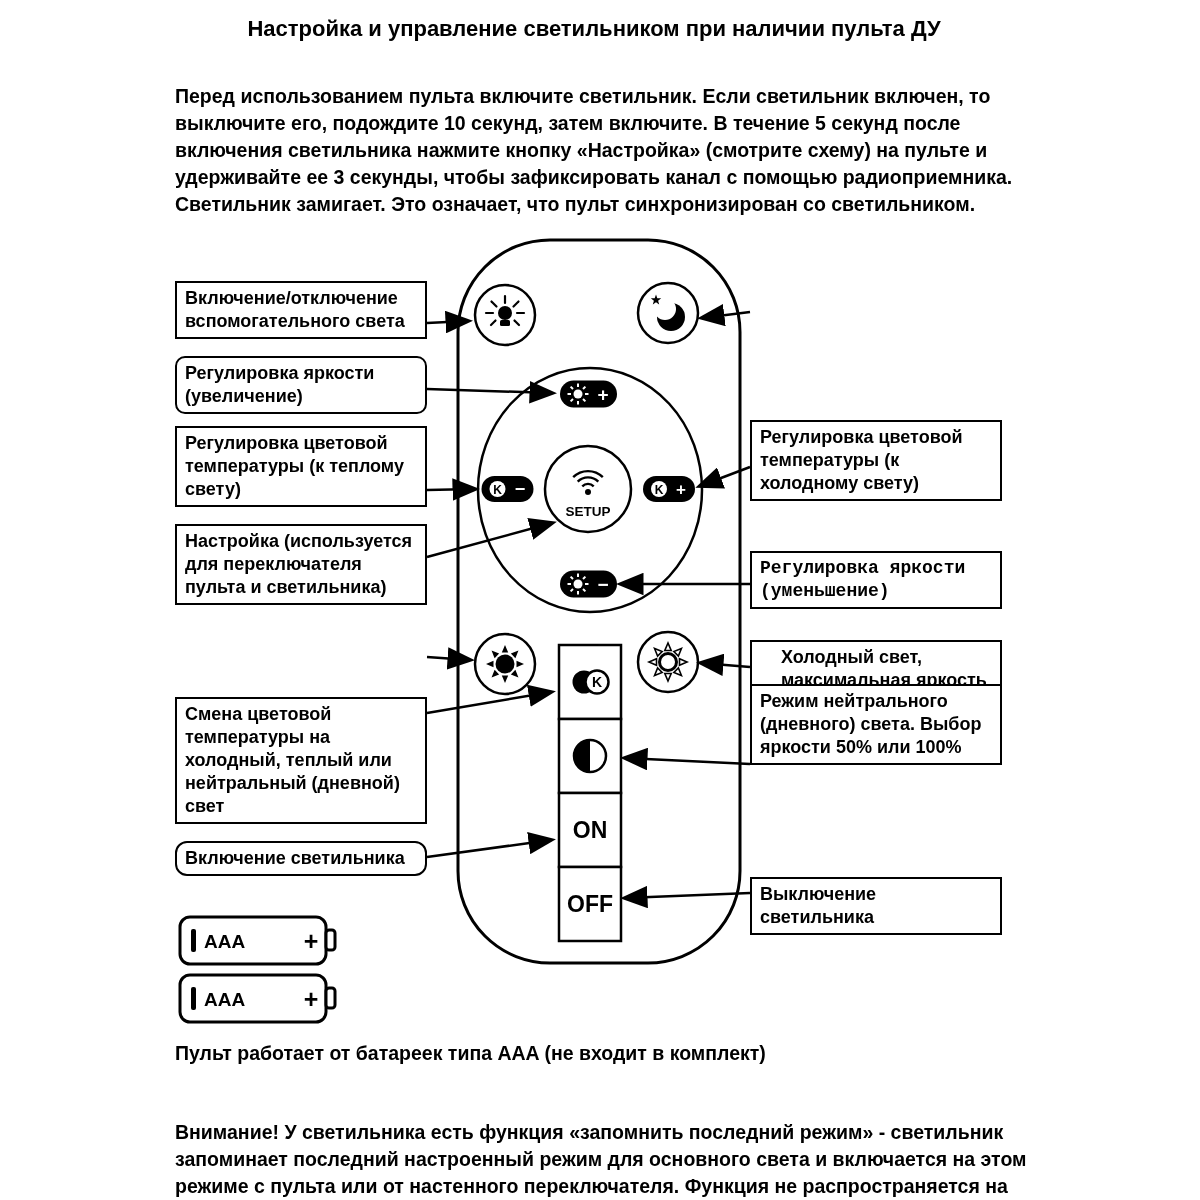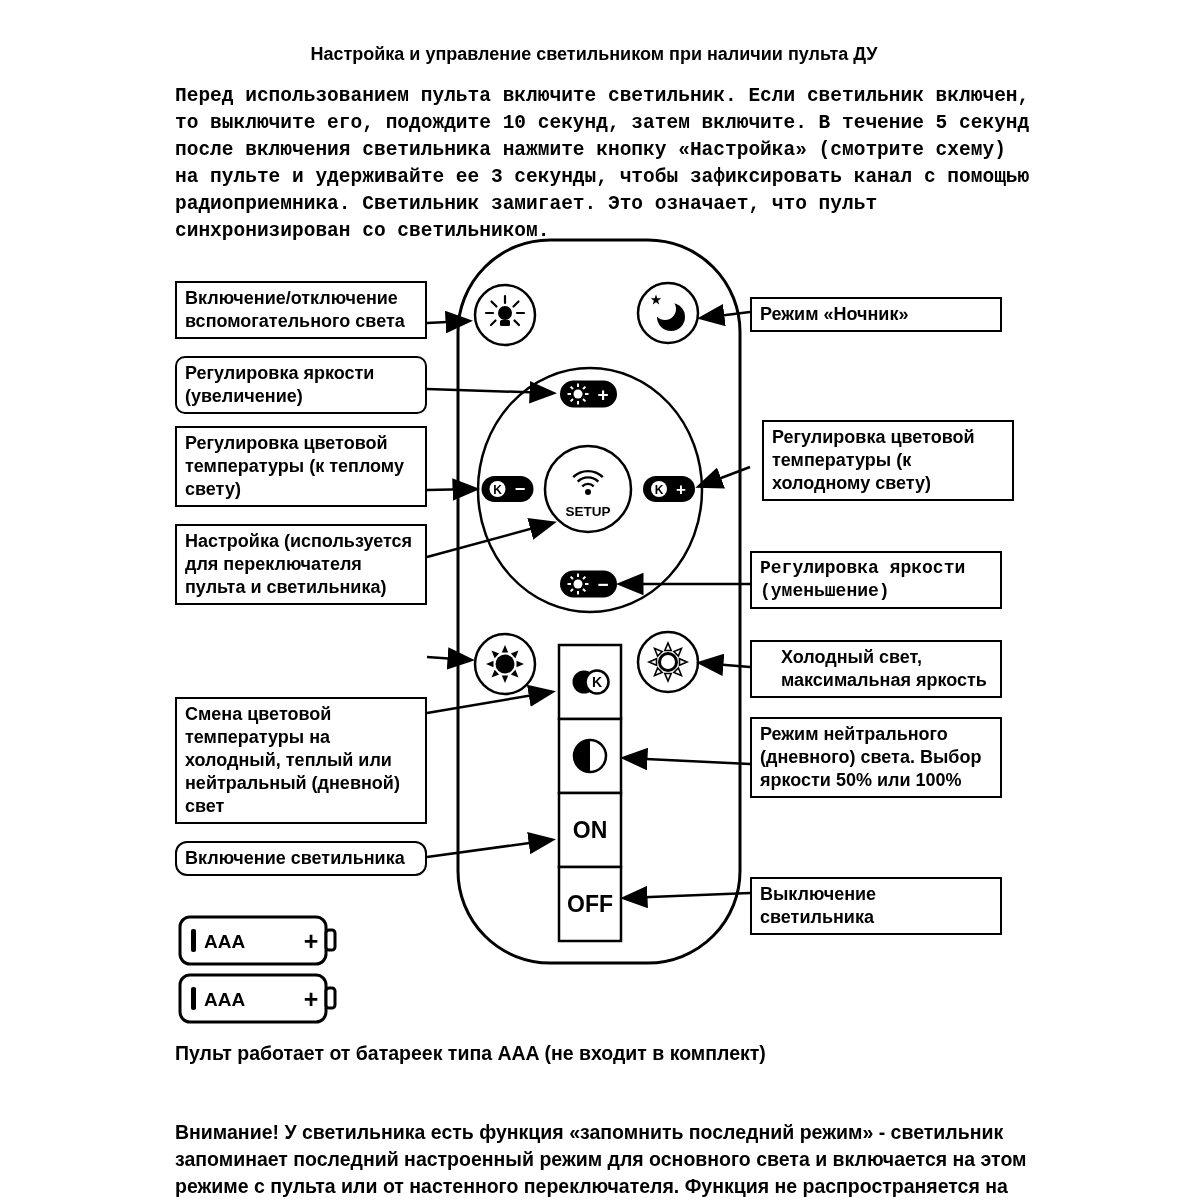--- a/index.html
+++ b/index.html
@@ -1,21 +1,21 @@
 <!DOCTYPE html>
 <html><head>
 <meta charset="utf-8">
 <style>
   html,body{margin:0;padding:0;background:#fff;}
   .page{position:relative;width:1200px;height:1200px;background:#fff;
         font-family:"Liberation Sans",sans-serif;color:#000;overflow:hidden;}
   .abs{position:absolute;}
-  .title{top:16px;left:0;width:1188px;text-align:center;font-size:18px;font-weight:bold;margin-top:28px;}
+  .title{top:16px;left:0;width:1188px;text-align:center;font-size:22px;font-weight:bold;}
   .para{font-weight:bold;font-size:19.5px;line-height:27px;}
-  .intro{left:175px;top:83px;width:860px;font-family:Liberation Mono, monospace;}
+  .intro{left:175px;top:83px;width:860px;}
   .note{left:175px;top:1040px;}
   .warning{left:175px;top:1086px;width:865px;margin-top:33px;}
   .callout{position:absolute;width:252px;box-sizing:border-box;border:2px solid #000;
            background:#fff;padding:4px 8px;font-weight:bold;font-size:18px;line-height:23px;}
   .overlay{position:absolute;left:0;top:0;}
   .overlay text{font-family:"Liberation Sans",sans-serif;font-weight:bold;fill:#000;}
   .overlay .wtxt{fill:#fff;}
 </style>
 </head>
 <body>
@@ -216,23 +216,22 @@
   <div class="abs title">Настройка и управление светильником при наличии пульта ДУ</div>
   <div class="abs para intro">Перед использованием пульта включите светильник. Если светильник включен, то выключите его, подождите 10 секунд, затем включите. В течение 5 секунд после включения светильника нажмите кнопку «Настройка» (смотрите схему) на пульте и удерживайте ее 3 секунды, чтобы зафиксировать канал с помощью радиоприемника. Светильник замигает. Это означает, что пульт синхронизирован со светильником.</div>
 
   <div class="callout" style="left:175px;top:281px;">Включение/отключение вспомогательного света</div>
   <div class="callout" style="left:175px;top:356px;border-radius:10px;">Регулировка яркости (увеличение)</div>
   <div class="callout" style="left:175px;top:426px;">Регулировка цветовой температуры (к теплому свету)</div>
   <div class="callout" style="left:175px;top:524px;">Настройка (используется для переключателя пульта и светильника)</div>
   <div class="callout" style="left:175px;top:697px;">Смена цветовой температуры на холодный, теплый или нейтральный (дневной) свет</div>
   <div class="callout" style="left:175px;top:841px;border-radius:12px;">Включение светильника</div>
 
-  <div class="callout" style="left:750px;top:297px;">Режим «Ночник»</div>
-  <div class="callout" style="left:750px;top:420px;margin-left:12px;">Регулировка цветовой температуры (к холодному свету)</div>
+  <div class="callout" style="left:750px;top:420px;">Регулировка цветовой температуры (к холодному свету)</div>
   <div class="callout" style="left:750px;top:551px;font-family:Liberation Mono, monospace;">Регулировка яркости (уменьшение)</div>
   <div class="callout" style="left:750px;top:640px;padding-left:29px;">Холодный свет, максимальная яркость</div>
-  <div class="callout" style="left:750px;top:717px;">Режим нейтрального (дневного) света. Выбор яркости 50% или 100%</div>
+  <div class="callout" style="left:750px;top:684px;">Режим нейтрального (дневного) света. Выбор яркости 50% или 100%</div>
   <div class="callout" style="left:750px;top:877px;">Выключение светильника</div>
 
   <div class="abs para note">Пульт работает от батареек типа AAA (не входит в комплект)</div>
   <div class="abs para warning">Внимание! У светильника есть функция «запомнить последний режим» - светильник запоминает последний настроенный режим для основного света и включается на этом режиме с пульта или от настенного переключателя. Функция не распространяется на вспомогательный свет.</div>
 
 </div>
 
 </body></html>

